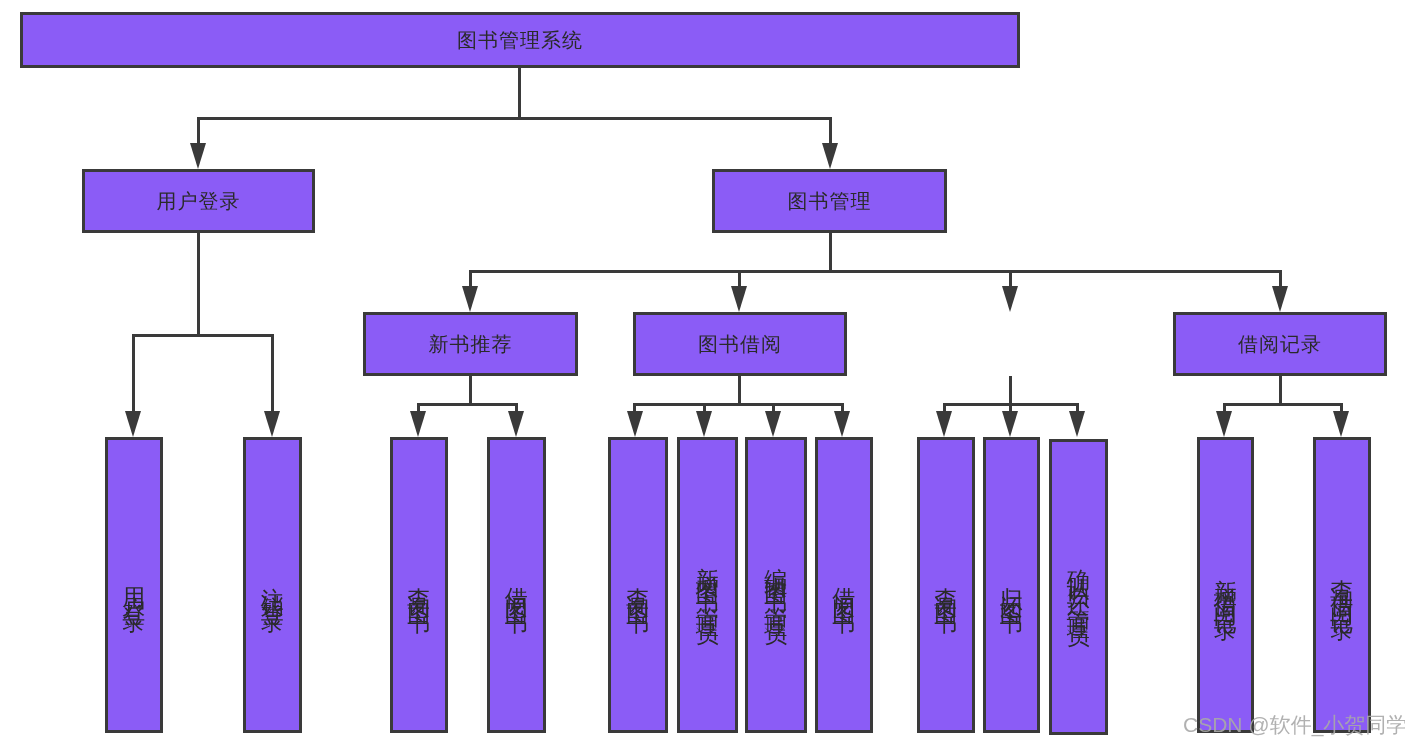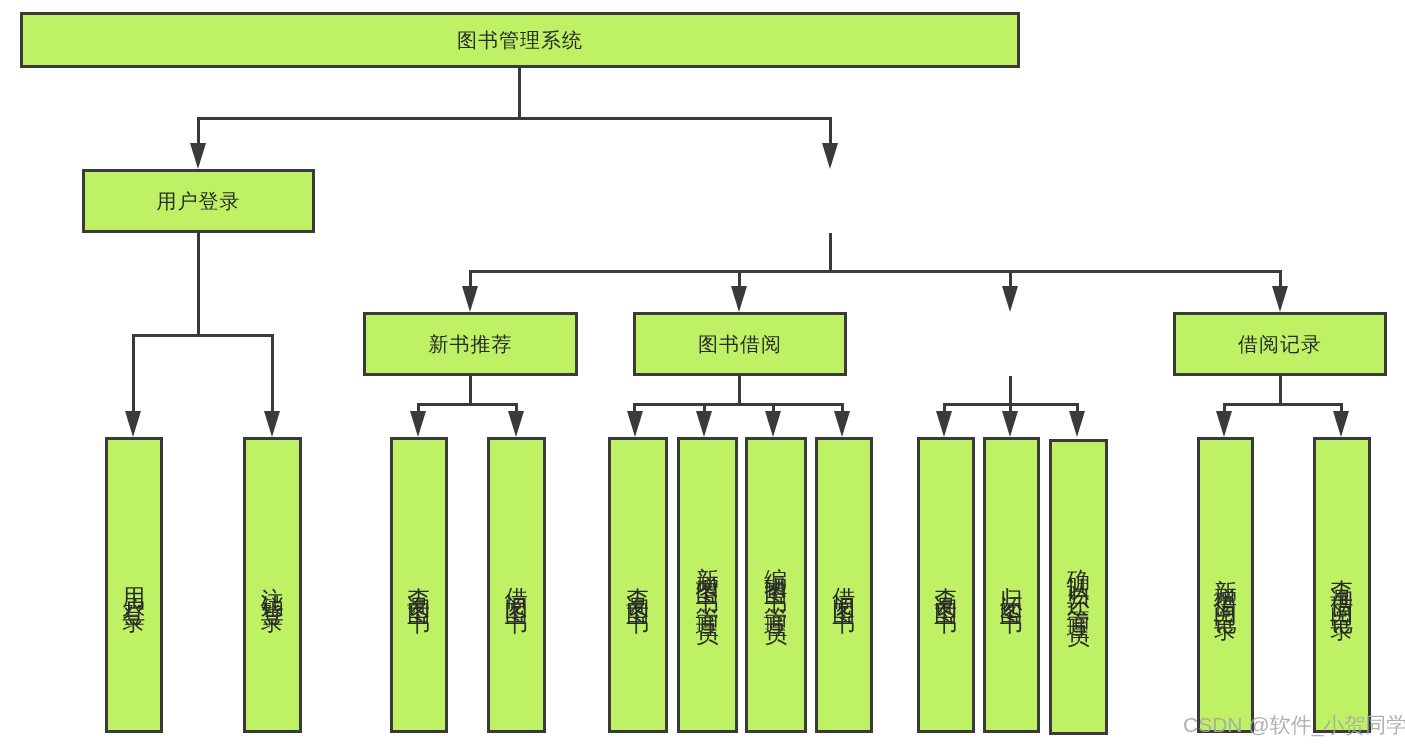--- a/index.html
+++ b/index.html
@@ -11,21 +11,21 @@
     position:relative;
     width:1405px;height:747px;
     background:#ffffff;
     font-family:"Liberation Sans","DejaVu Sans",sans-serif;
     overflow:hidden;
   }
   .node{
     position:absolute;
     box-sizing:border-box;
     border:3px solid var(--line);
-    background:#bef264;
+    background:#8b5cf6;
     display:flex;align-items:center;justify-content:center;
     color:var(--text);
   }
   .node-h{font-size:20px;letter-spacing:1px;}
   .node-v{font-size:23px;}
   .node-v span{
     writing-mode:vertical-rl;
     text-orientation:mixed;
     letter-spacing:8px;
     line-height:1.15;
@@ -60,20 +60,23 @@
 
   <div class="vline" style="left:518px;top:68px;height:50px;"></div>
   <div class="hline" style="left:197px;top:117px;width:635px;"></div>
   <div class="vline" style="left:197px;top:117px;height:28px;"></div>
   <div class="arr" style="left:190px;top:143px;"></div>
   <div class="vline" style="left:829px;top:117px;height:28px;"></div>
   <div class="arr" style="left:822px;top:143px;"></div>
 
   <div class="node node-h" style="left:82px;top:169px;width:233px;height:64px;">
     <span>用户登录</span>
+  </div>
+  <div class="node node-h" style="left:712px;top:169px;width:235px;height:64px;">
+    <span>图书管理</span>
   </div>
 
   <div class="vline" style="left:197px;top:233px;height:104px;"></div>
   <div class="hline" style="left:132px;top:334px;width:142px;"></div>
   <div class="vline" style="left:132px;top:334px;height:78px;"></div>
   <div class="arr" style="left:125px;top:411px;"></div>
   <div class="vline" style="left:271px;top:334px;height:78px;"></div>
   <div class="arr" style="left:264px;top:411px;"></div>
 
   <div class="vline" style="left:829px;top:233px;height:40px;"></div>

